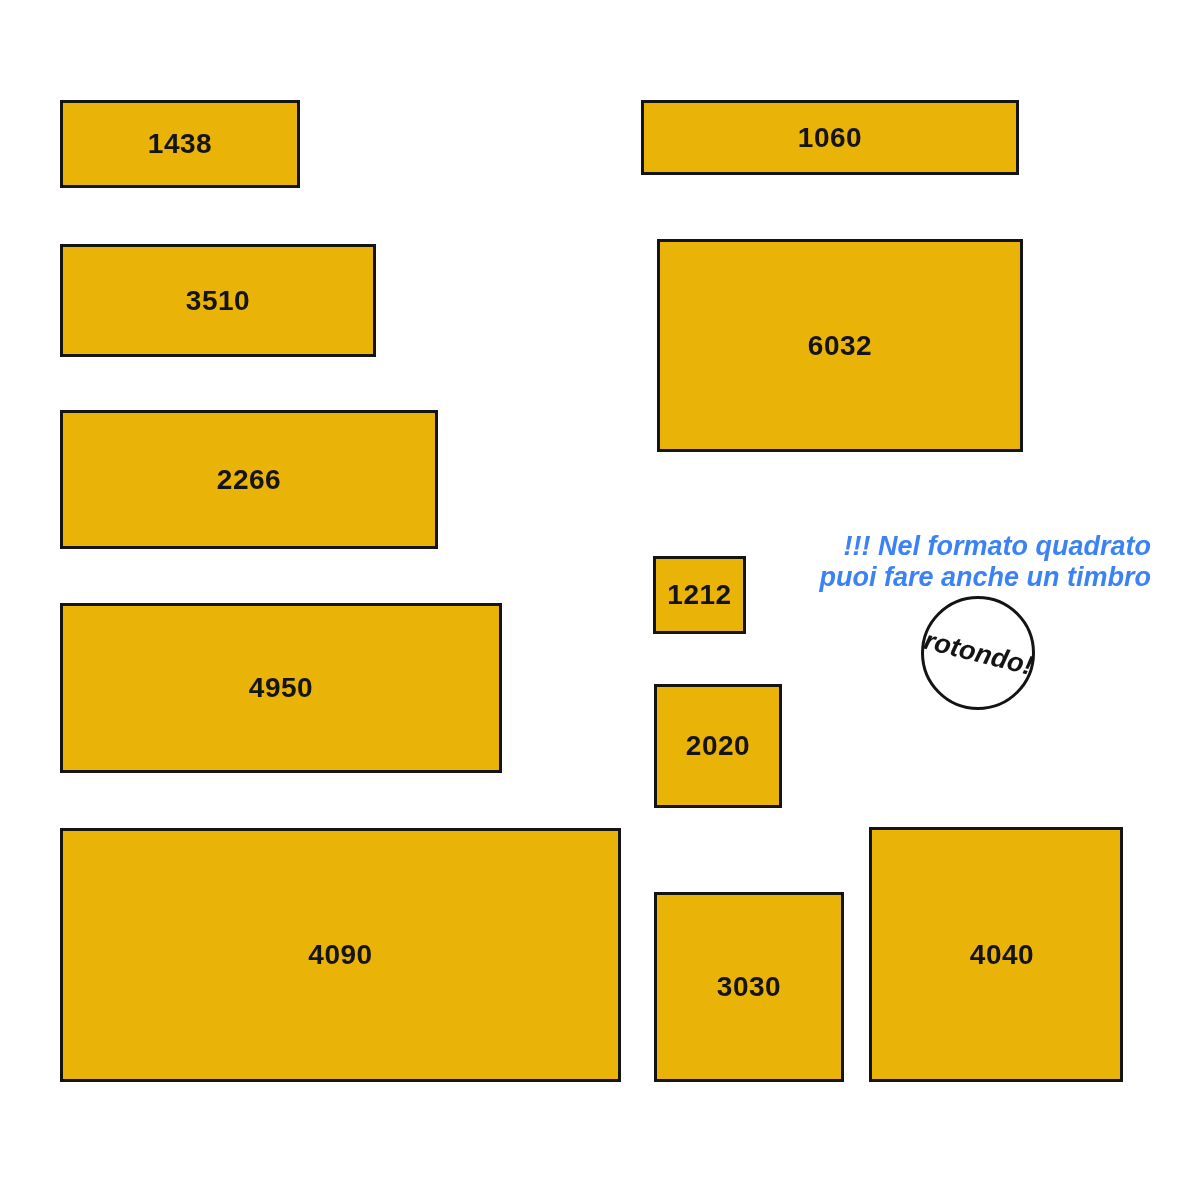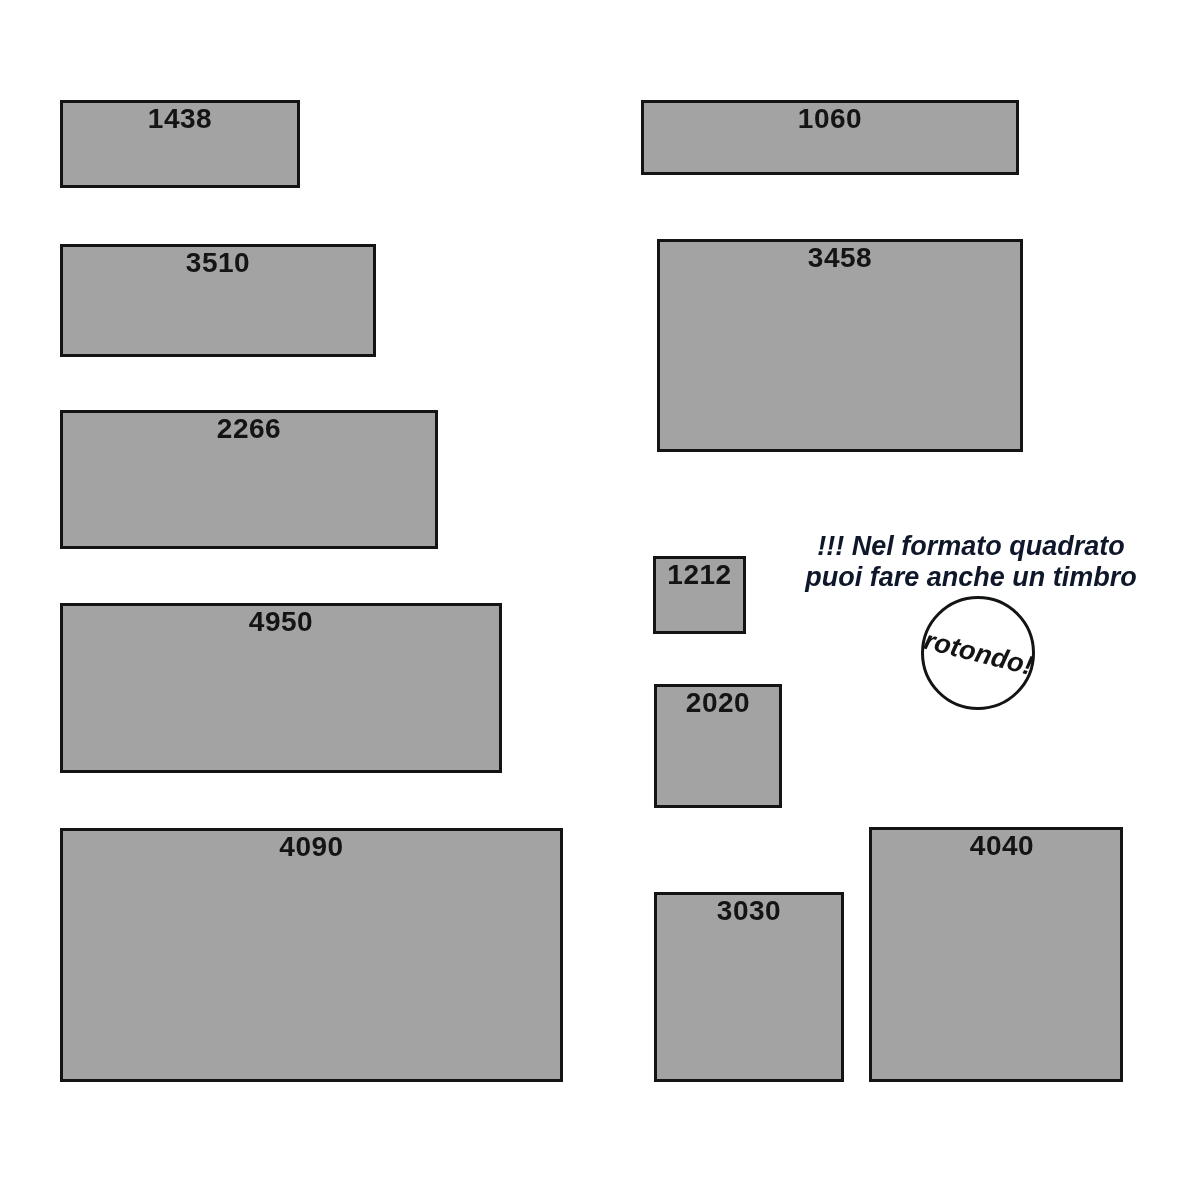--- a/index.html
+++ b/index.html
@@ -9,56 +9,56 @@
     width: 1182px;
     height: 1182px;
     background: #ffffff;
     overflow: hidden;
     color: #141414;
   }
   .fmt {
     position: absolute;
     box-sizing: border-box;
     border: 3px solid #141414;
-    background: #a3a3a3;
+    background: #eab308;
     display: flex;
-    align-items: flex-start;
+    align-items: center;
     justify-content: center;
   }
   .fmt .lbl {
     font-weight: 700;
     font-size: 28px;
     letter-spacing: 0.5px;
     color: #141414;
   }
   
   .f-1438 { left: 60px;  top: 100px; width: 240px; height: 88px;  }
   .f-1850 { left: 60px;  top: 244px; width: 316px; height: 113px; }
   .f-2266 { left: 60px;  top: 410px; width: 378px; height: 139px; }
   .f-2770 { left: 60px;  top: 603px; width: 442px; height: 170px; }
-  .f-4090 { left: 60px;  top: 828px; width: 503px; height: 254px; }
+  .f-4090 { left: 60px;  top: 828px; width: 561px; height: 254px; }
   
   .f-1060 { left: 624px; top: 100px; width: 378px; height: 75px; margin-left: 17px;  }
   .f-3458 { left: 657px; top: 239px; width: 366px; height: 213px; }
   .f-1212 { left: 653px; top: 556px; width: 93px;  height: 78px;  }
   .f-2020 { left: 654px; top: 684px; width: 128px; height: 124px; }
   .f-3030 { left: 654px; top: 892px; width: 190px; height: 190px; }
   .f-4040 { left: 869px; top: 827px; width: 254px; height: 255px; padding-left: 12px; }
 
   .note {
     position: absolute;
     left: 791px;
     top: 531px;
     width: 360px;
-    text-align: center;
+    text-align: right;
     font-weight: 700;
     font-style: italic;
     font-size: 27px;
     line-height: 31px;
-    color: #0f172a;
+    color: #3b82f6;
   }
   .note div { white-space: nowrap; }
 
   .round-stamp {
     position: absolute;
     left: 921px;
     top: 596px;
     width: 114px;
     height: 114px;
     box-sizing: border-box;
@@ -97,21 +97,21 @@
     <span class="lbl">4950</span>
   </div>
   <div class="fmt f-4090">
     <span class="lbl">4090</span>
   </div>
 
   <div class="fmt f-1060">
     <span class="lbl">1060</span>
   </div>
   <div class="fmt f-3458">
-    <span class="lbl">3458</span>
+    <span class="lbl">6032</span>
   </div>
   <div class="fmt f-1212">
     <span class="lbl">1212</span>
   </div>
   <div class="fmt f-2020">
     <span class="lbl">2020</span>
   </div>
   <div class="fmt f-3030">
     <span class="lbl">3030</span>
   </div>

